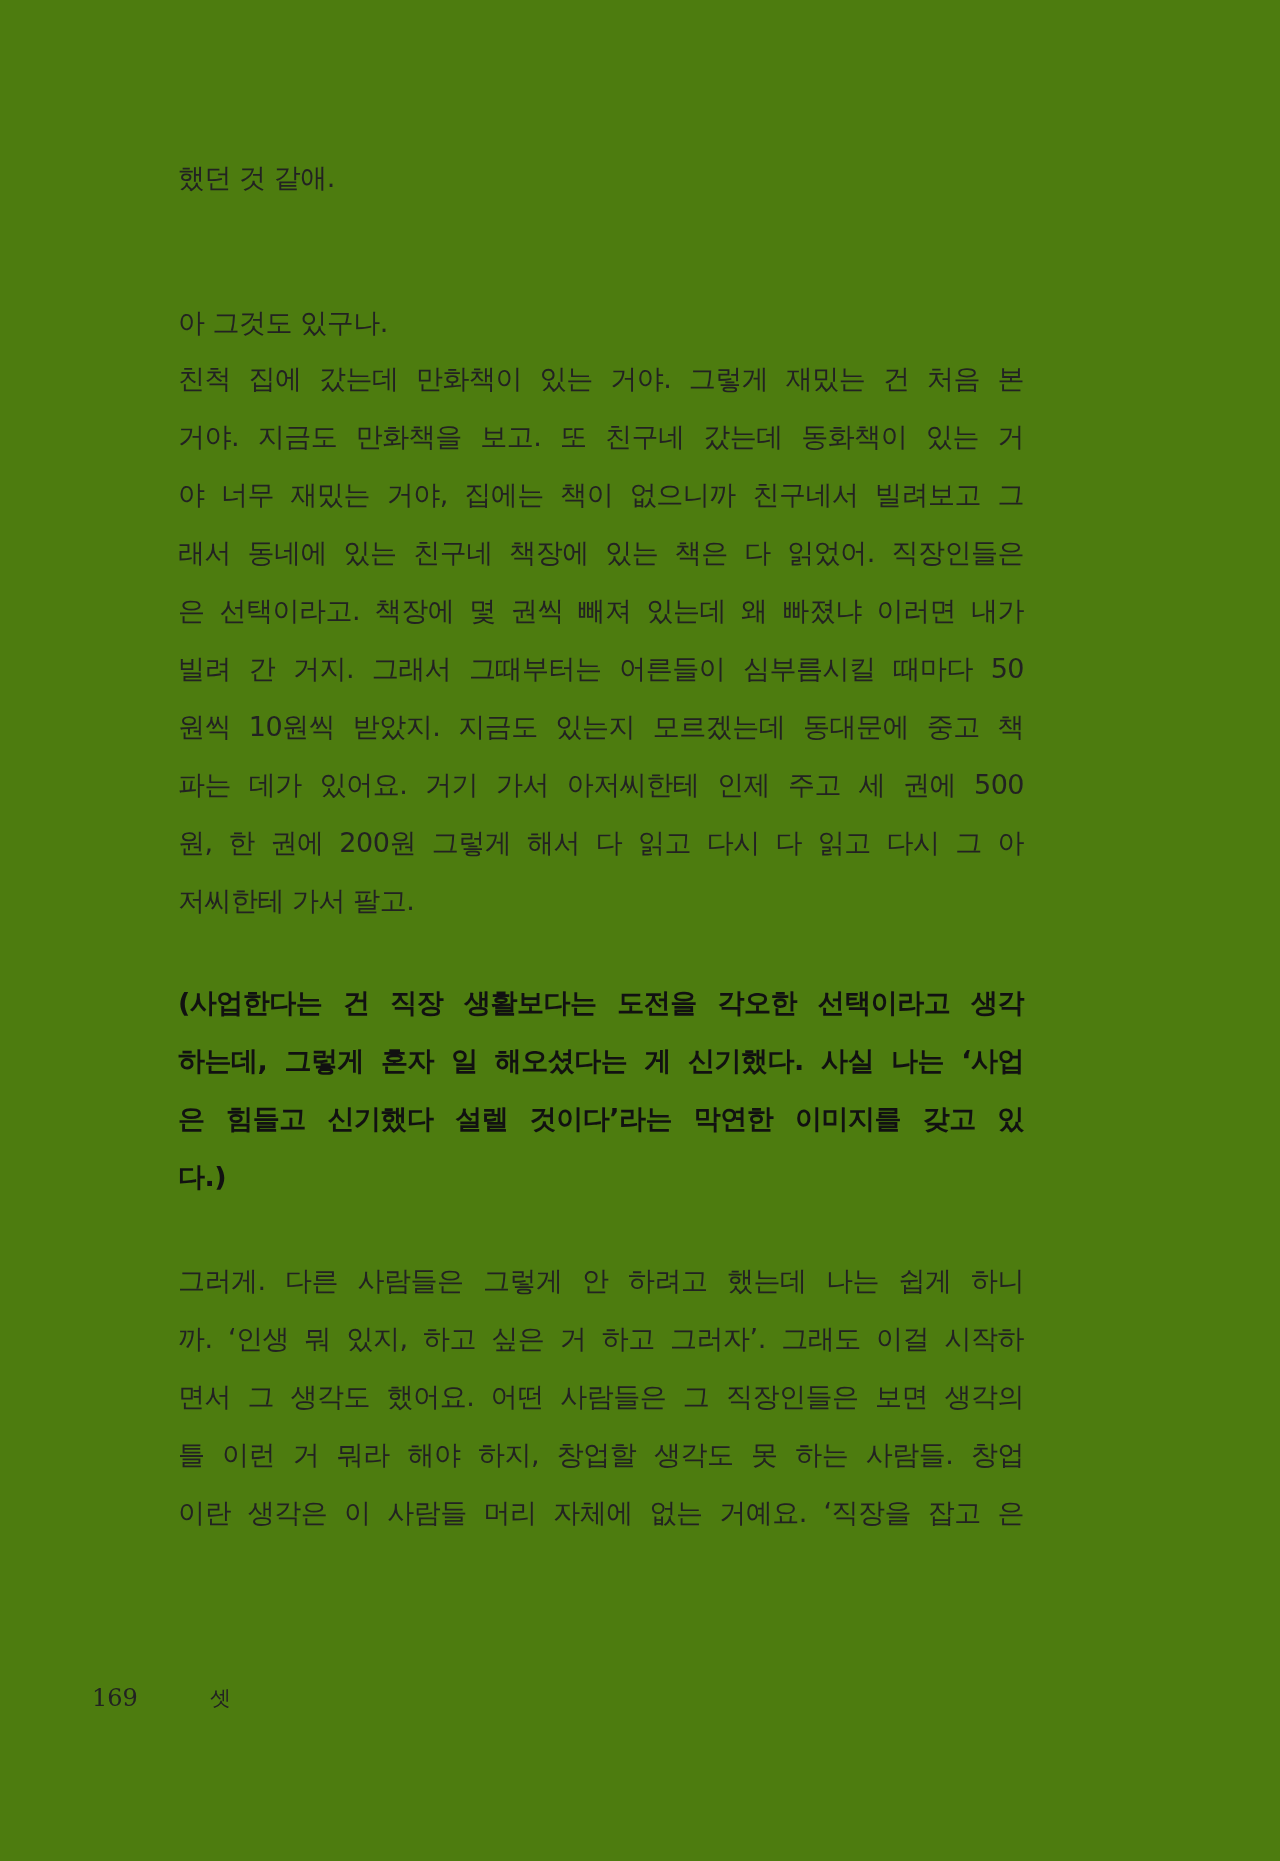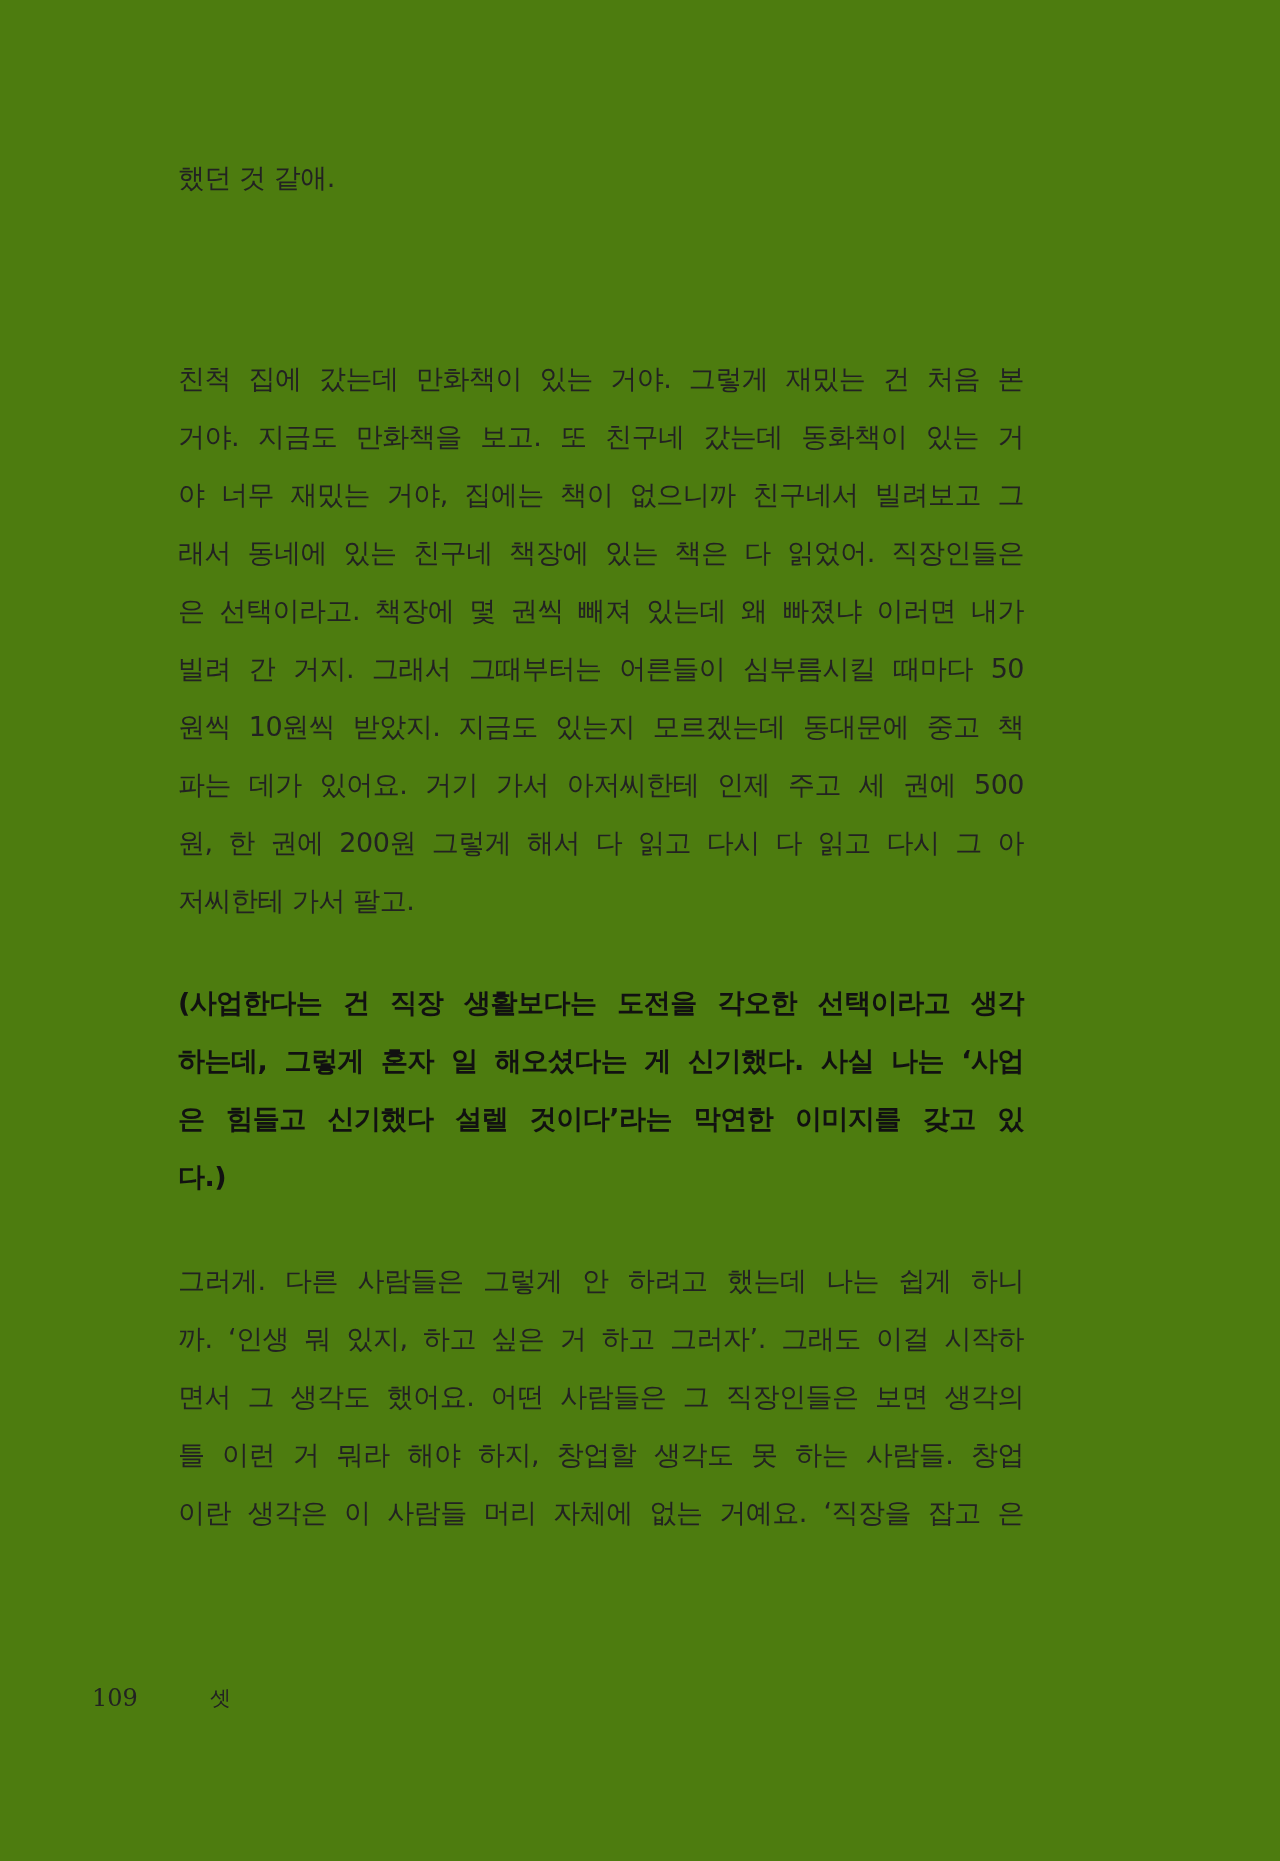--- a/index.html
+++ b/index.html
@@ -53,20 +53,21 @@
     .folio.page-number { left: 92px; }
     .folio.section { left: 210px; font-family: "DejaVu Sans", sans-serif; font-size: 21px; }
   </style>
 </head>
 <body>
 
 <div class="page">
 
   <div class="line last" style="top:158px">했던 것 같애.</div>
 
+  <div class="line last" style="top:303px">아 그것도 있구나.</div>
 
   <div>
     <div class="line" style="top:359px">친척 집에 갔는데 만화책이 있는 거야. 그렇게 재밌는 건 처음 본</div>
     <div class="line" style="top:417px">거야. 지금도 만화책을 보고. 또 친구네 갔는데 동화책이 있는 거</div>
     <div class="line" style="top:475px">야 너무 재밌는 거야, 집에는 책이 없으니까 친구네서 빌려보고 그</div>
     <div class="line" style="top:533px">래서 동네에 있는 친구네 책장에 있는 책은 다 읽었어. 직장인들은</div>
     <div class="line" style="top:591px">은 선택이라고. 책장에 몇 권씩 빼져 있는데 왜 빠졌냐 이러면 내가</div>
     <div class="line" style="top:649px">빌려 간 거지. 그래서 그때부터는 어른들이 심부름시킬 때마다 50</div>
     <div class="line" style="top:707px">원씩 10원씩 받았지. 지금도 있는지 모르겠는데 동대문에 중고 책</div>
     <div class="line" style="top:765px">파는 데가 있어요. 거기 가서 아저씨한테 인제 주고 세 권에 500</div>
@@ -82,16 +83,16 @@
   </div>
 
   <div>
     <div class="line" style="top:1261px">그러게. 다른 사람들은 그렇게 안 하려고 했는데 나는 쉽게 하니</div>
     <div class="line" style="top:1319px">까. ‘인생 뭐 있지, 하고 싶은 거 하고 그러자’. 그래도 이걸 시작하</div>
     <div class="line" style="top:1377px">면서 그 생각도 했어요. 어떤 사람들은 그 직장인들은 보면 생각의</div>
     <div class="line" style="top:1435px">틀 이런 거 뭐라 해야 하지, 창업할 생각도 못 하는 사람들. 창업</div>
     <div class="line" style="top:1493px">이란 생각은 이 사람들 머리 자체에 없는 거예요. ‘직장을 잡고 은</div>
   </div>
 
-  <div class="folio page-number">109</div>
+  <div class="folio page-number">169</div>
   <div class="folio section">셋</div>
 
 </div>
 
 </body></html>

